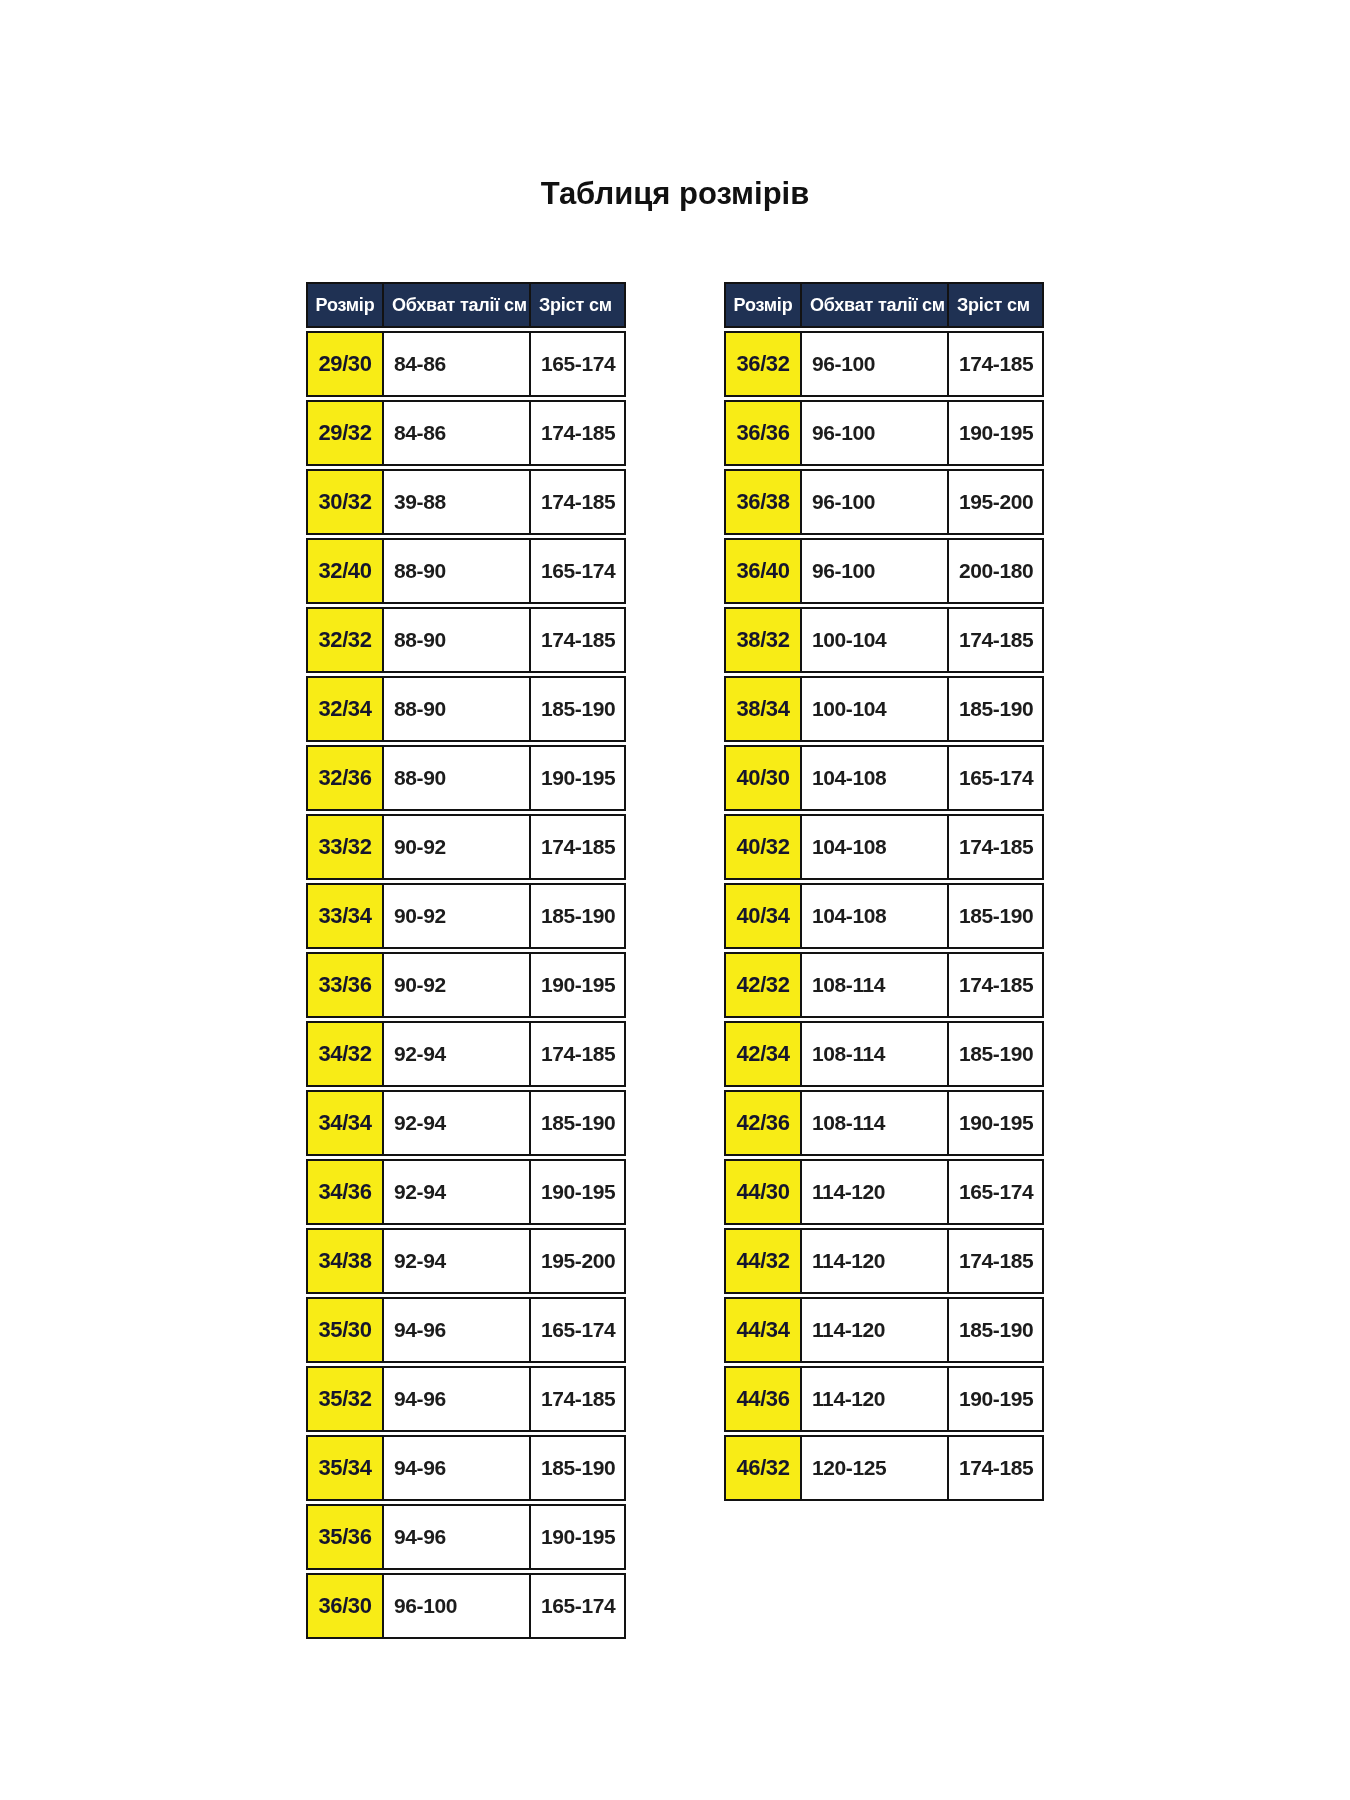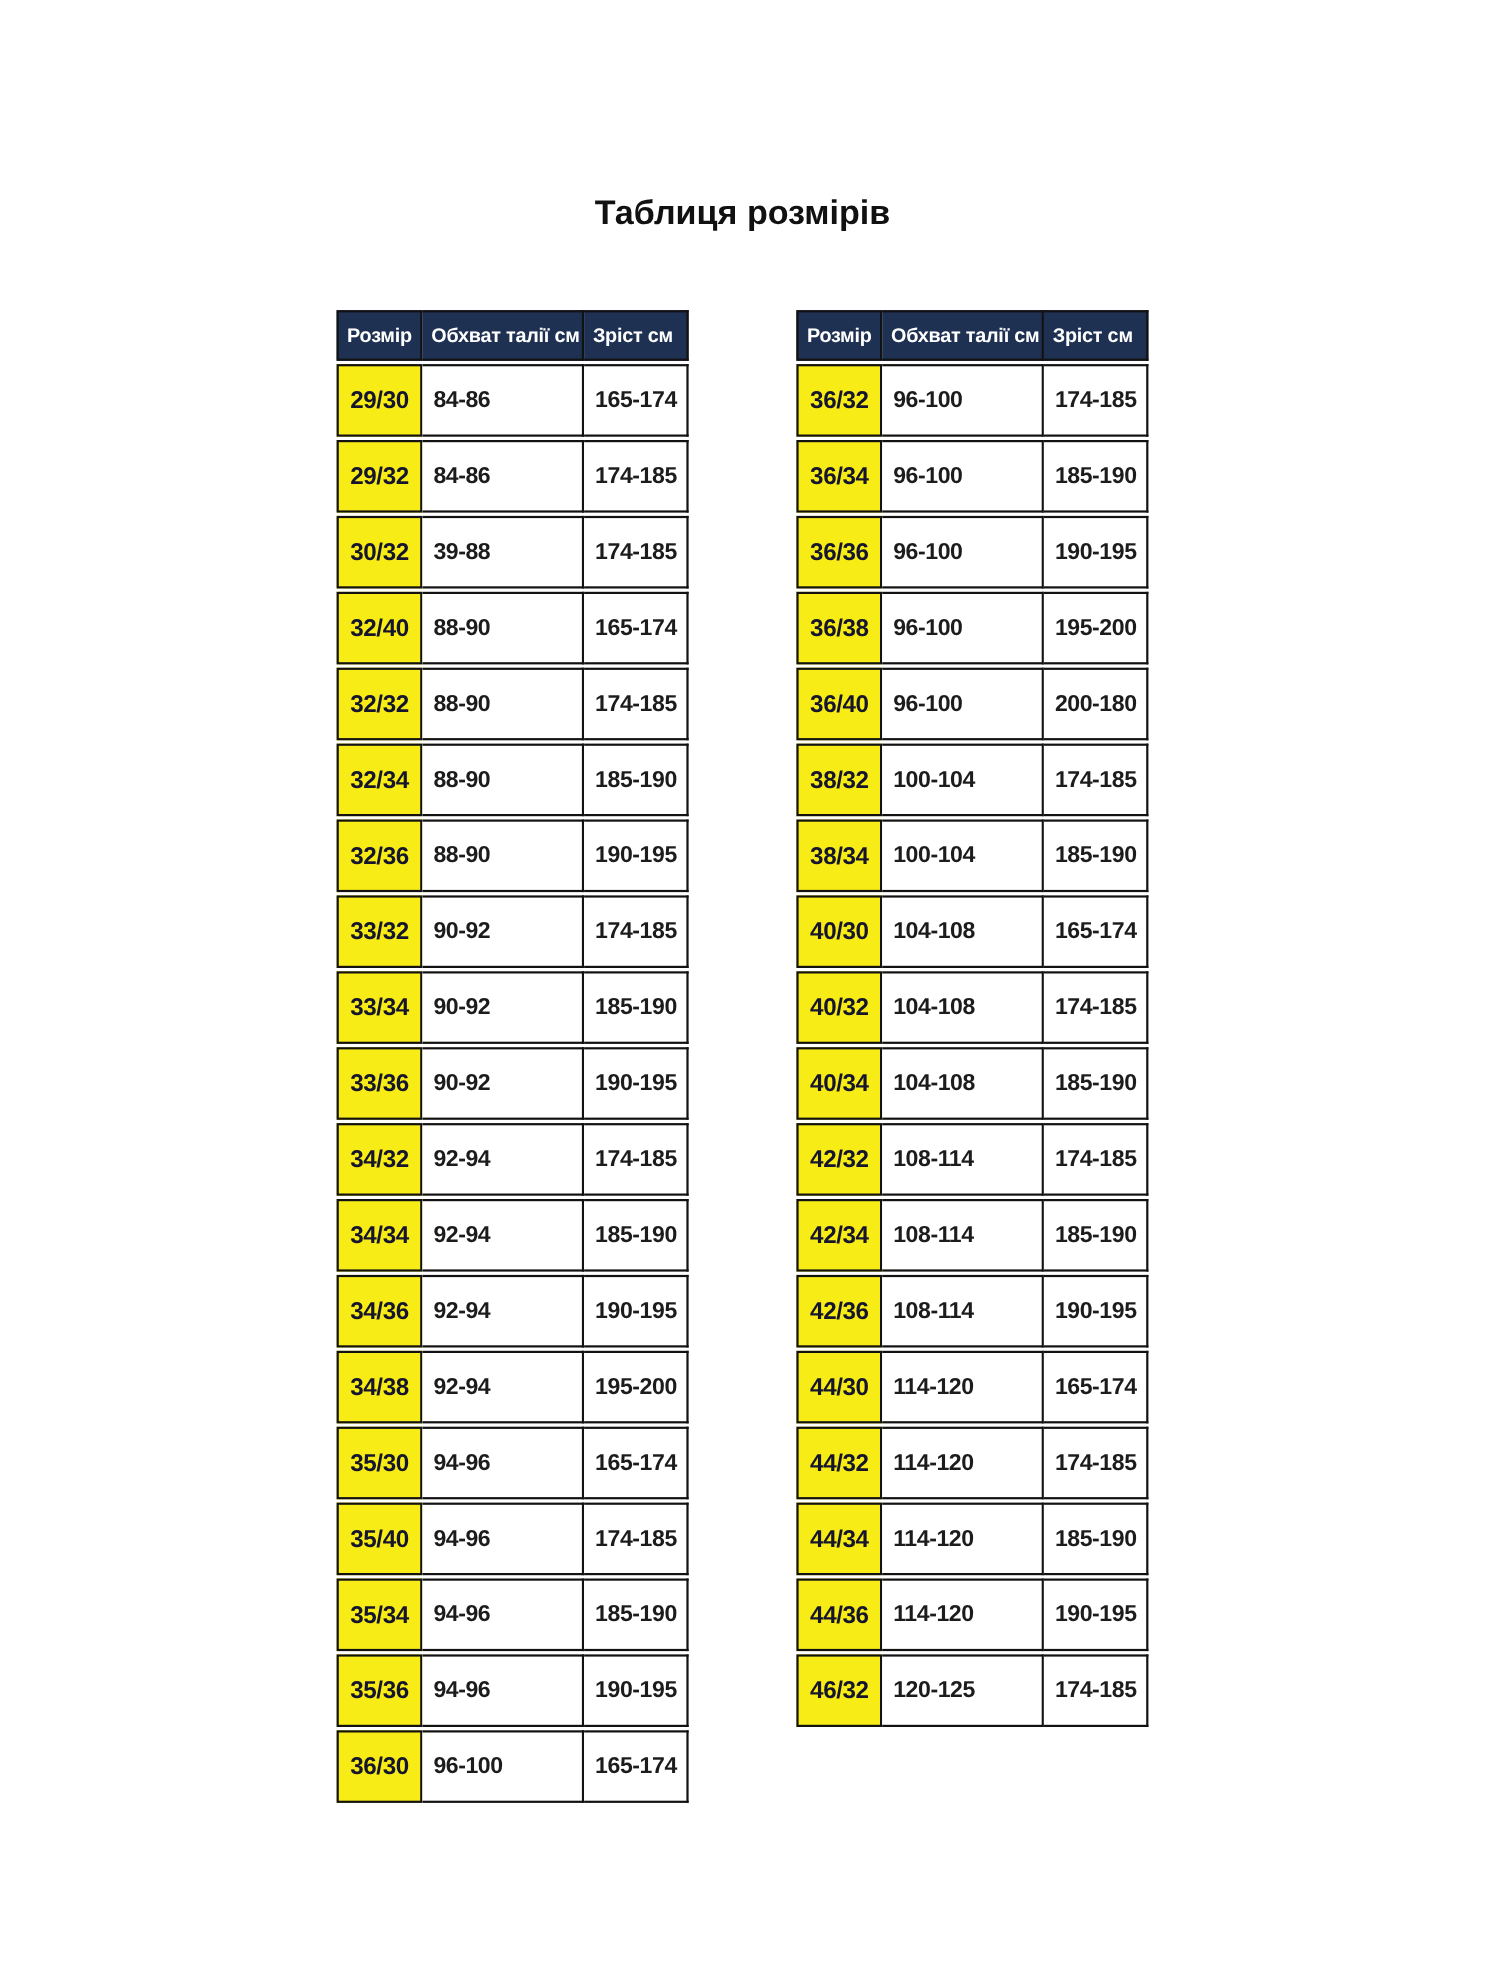--- a/index.html
+++ b/index.html
@@ -171,21 +171,21 @@
             <td class="size-cell">34/38</td>
             <td>92-94</td>
             <td>195-200</td>
           </tr>
           <tr>
             <td class="size-cell">35/30</td>
             <td>94-96</td>
             <td>165-174</td>
           </tr>
           <tr>
-            <td class="size-cell">35/40</td>
+            <td class="size-cell">35/32</td>
             <td>94-96</td>
             <td>174-185</td>
           </tr>
           <tr>
             <td class="size-cell">35/34</td>
             <td>94-96</td>
             <td>185-190</td>
           </tr>
           <tr>
             <td class="size-cell">35/36</td>
@@ -213,25 +213,20 @@
             <th>Зріст см</th>
           </tr>
         </thead>
         <tbody>
           <tr>
             <td class="size-cell">36/32</td>
             <td>96-100</td>
             <td>174-185</td>
           </tr>
           <tr>
-            <td class="size-cell">36/34</td>
-            <td>96-100</td>
-            <td>185-190</td>
-          </tr>
-          <tr>
             <td class="size-cell">36/36</td>
             <td>96-100</td>
             <td>190-195</td>
           </tr>
           <tr>
             <td class="size-cell">36/38</td>
             <td>96-100</td>
             <td>195-200</td>
           </tr>
           <tr>

